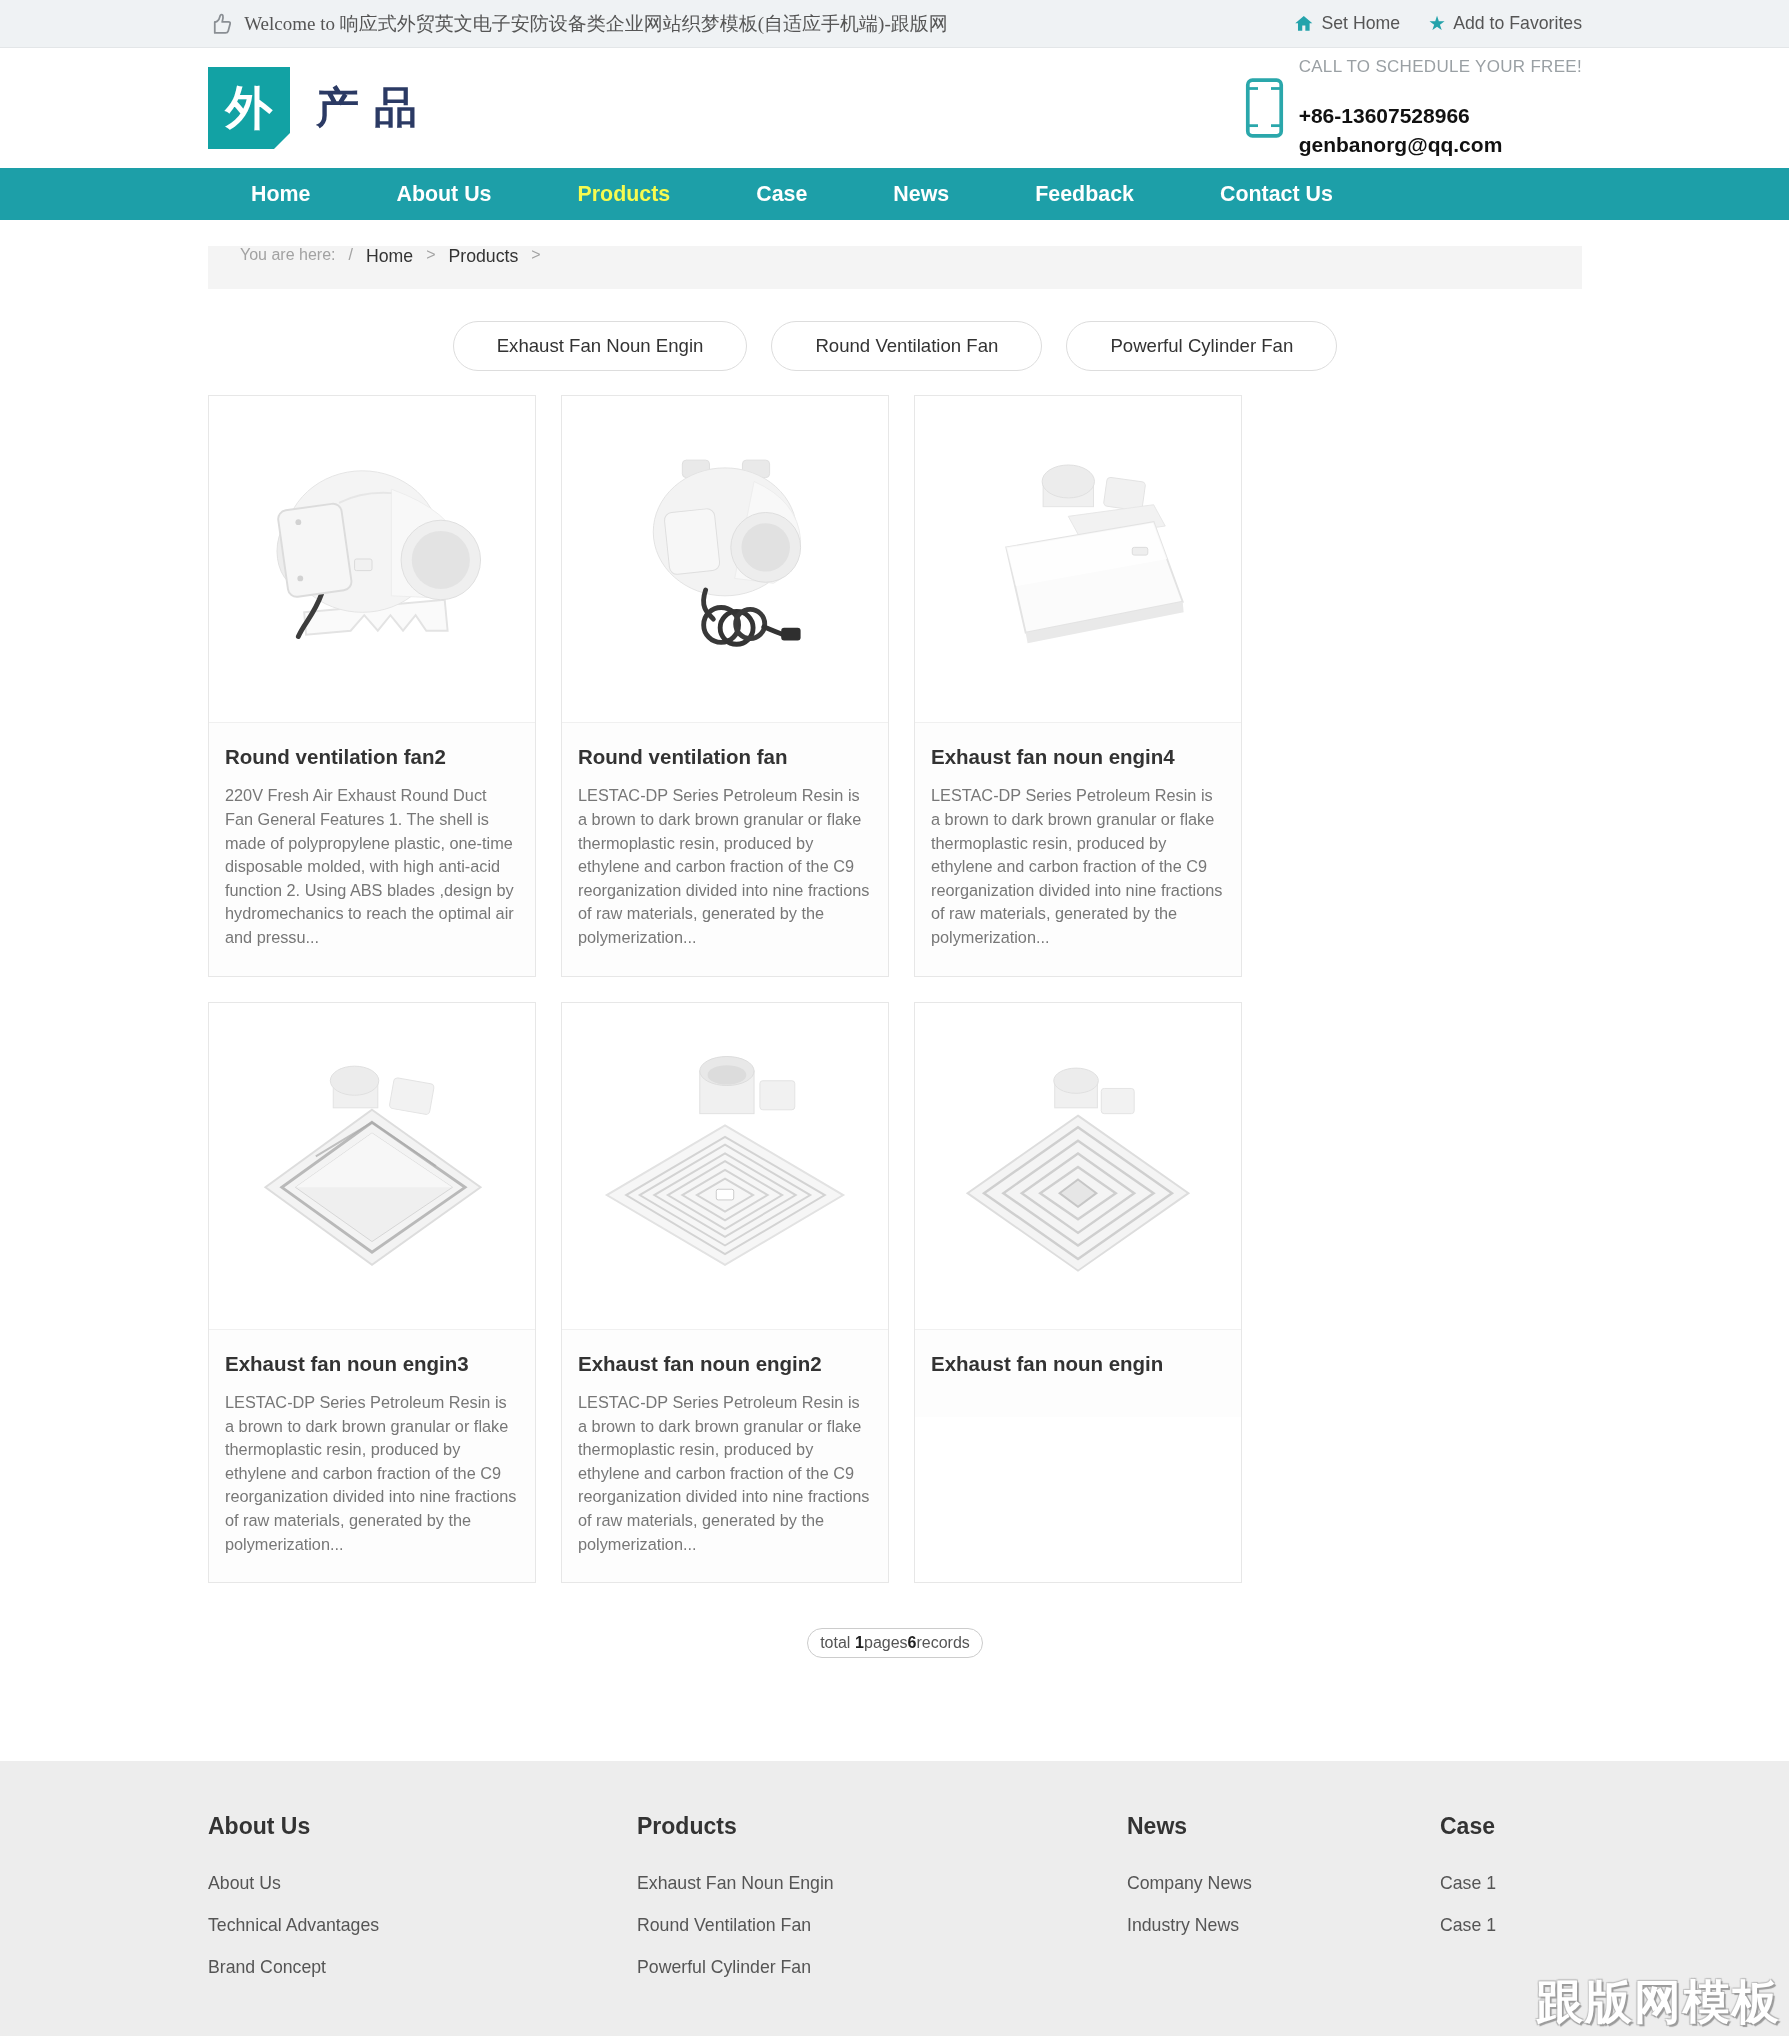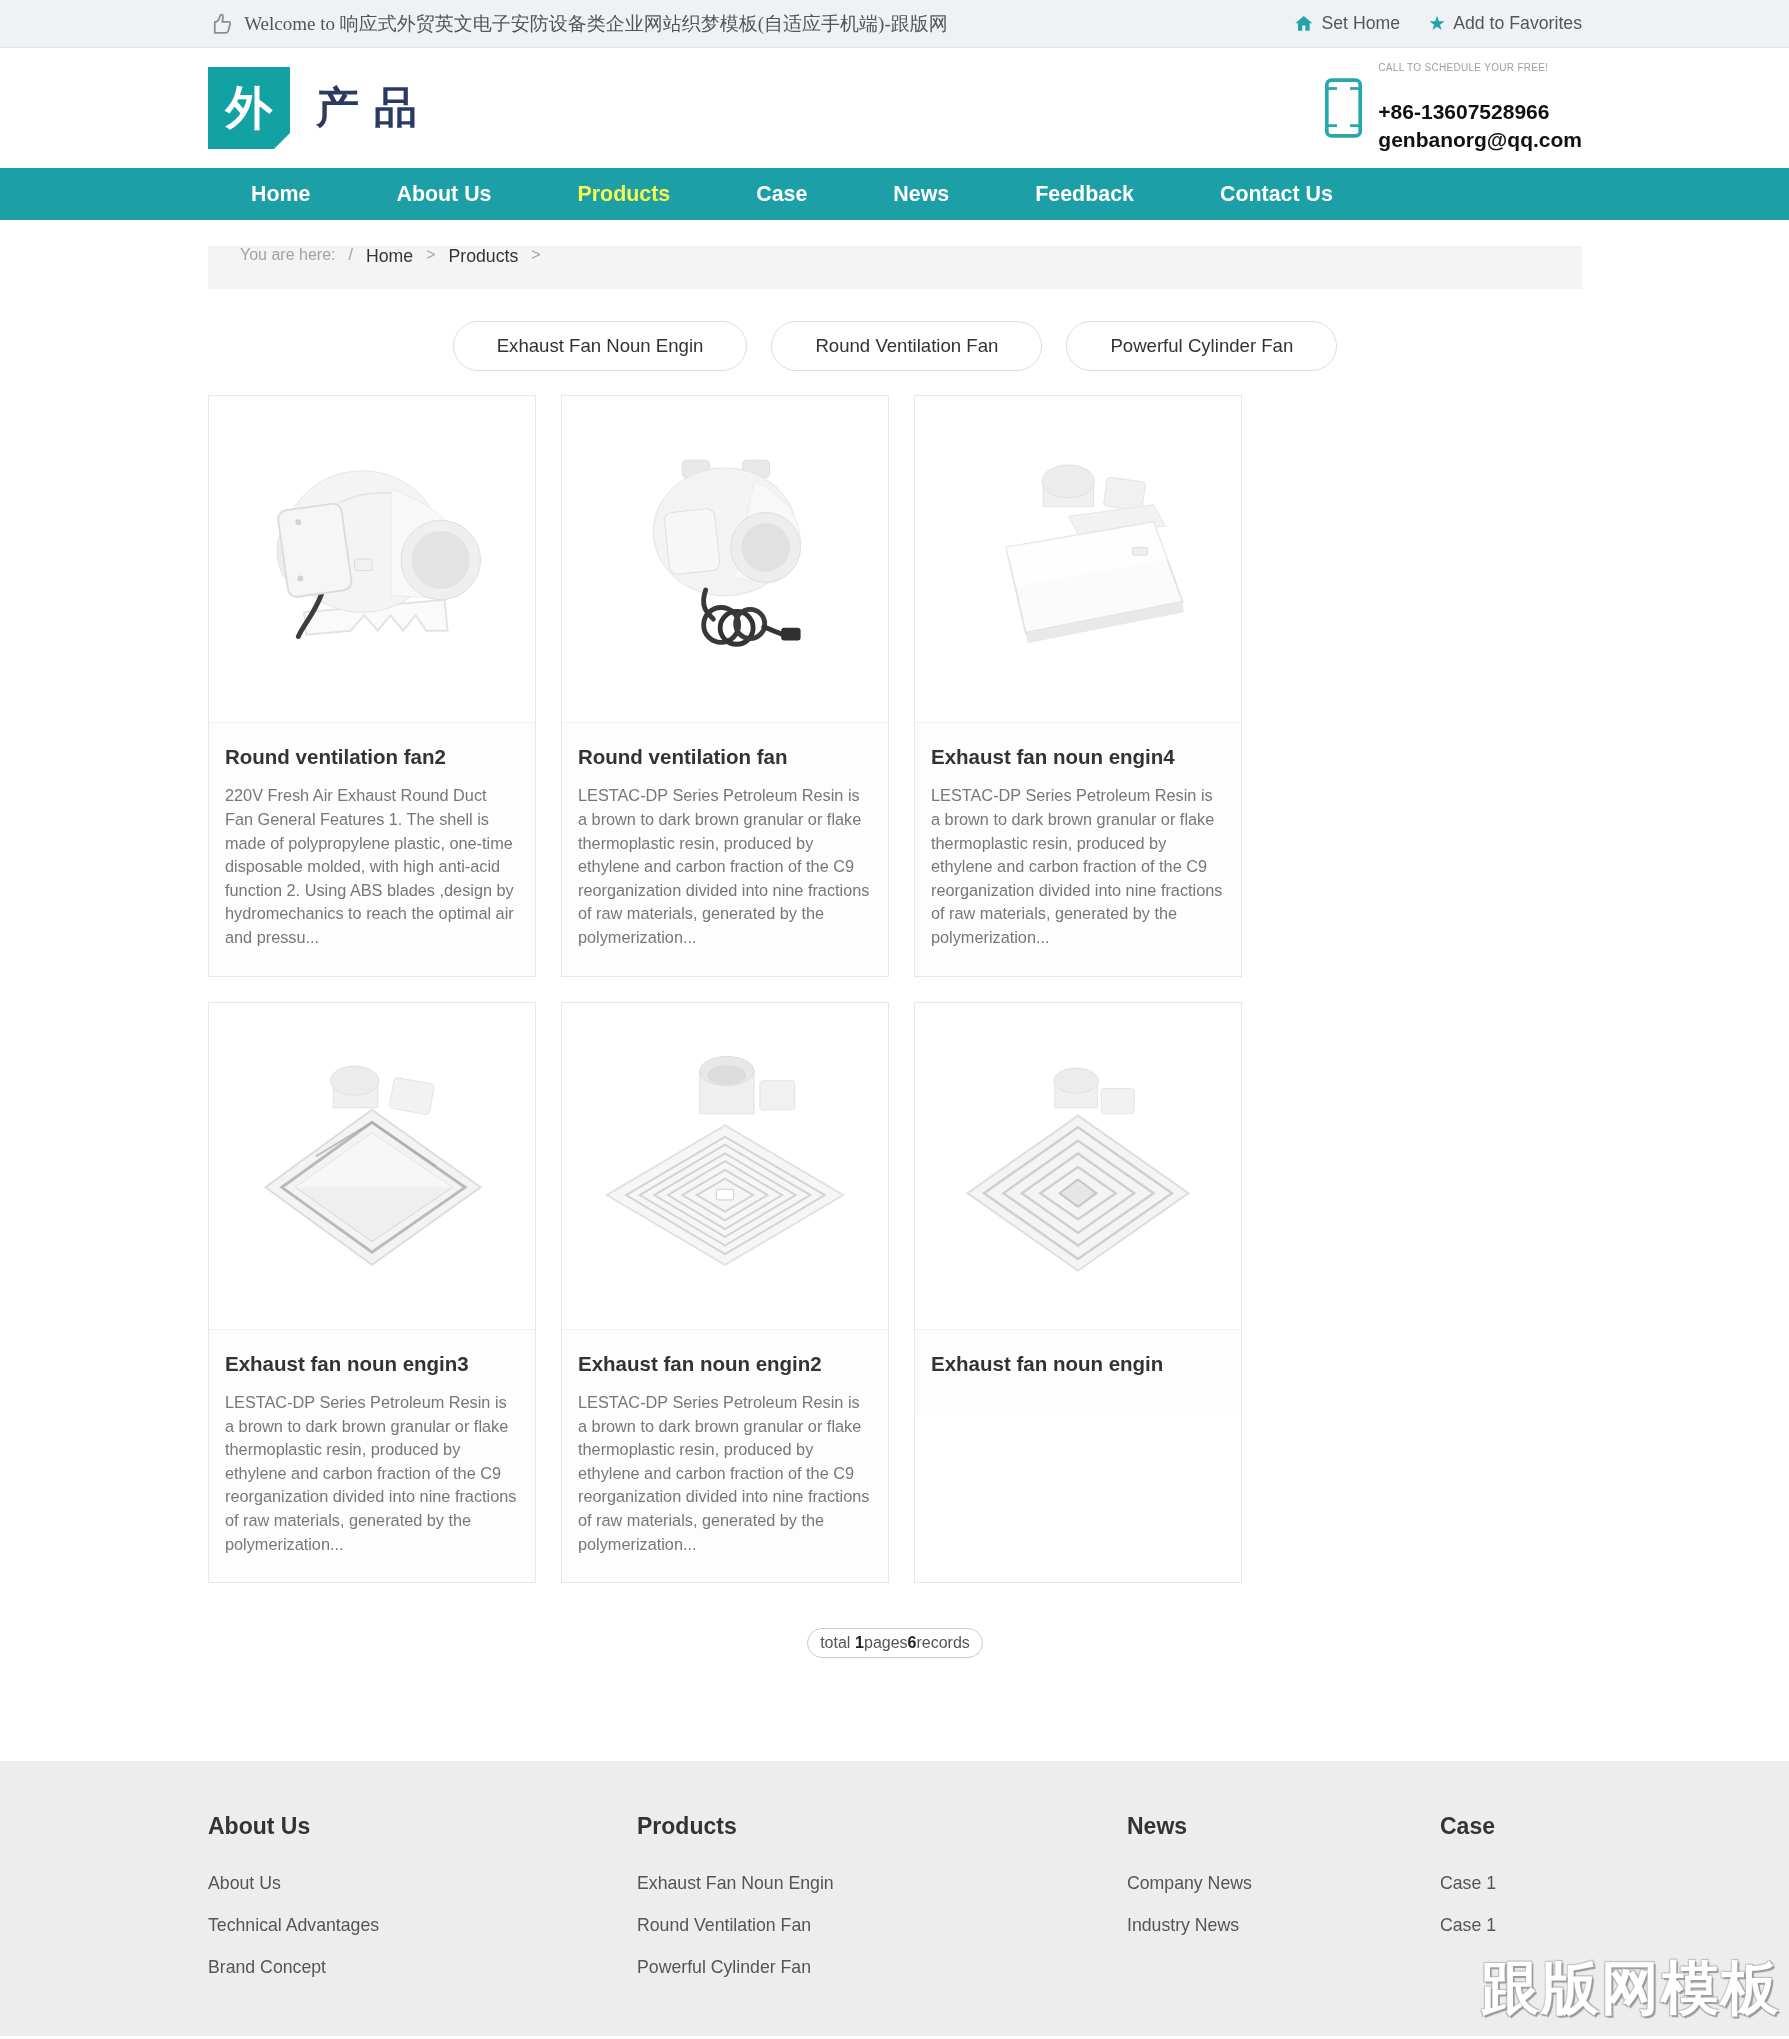--- a/index.html
+++ b/index.html
@@ -26,21 +26,21 @@
     width: 82px; height: 82px; background: #12a2a4; color: #fff;
     font-size: 47px; font-weight: bold; display: flex; align-items: center; justify-content: center;
     position: relative;
   }
   .logo-mark::after {
     content: ""; position: absolute; right: 0; bottom: 0;
     border-bottom: 16px solid #fff; border-left: 16px solid transparent;
   }
   .logo-text { font-size: 43px; font-weight: bold; color: #2b3a64; letter-spacing: 15px; margin-left: 26px; }
   .header-contact { margin-left: auto; display: flex; align-items: center; gap: 15px; }
-  .contact-text .call-note { color: #9aa0a4; font-size: 10px; margin-bottom: 25px; letter-spacing: 0.3px; }
+  .contact-text .call-note { color: #9aa0a4; font-size: 17px; margin-bottom: 25px; letter-spacing: 0.3px; }
   .contact-text .phone-number, .contact-text .email { color: #111; font-weight: bold; font-size: 21px; line-height: 1.35; }
 
   
   .nav { height: 52px; background: #1d9fa8; }
   .nav-inner { display: flex; height: 100%; }
   .nav-item {
     line-height: 52px; padding: 0 43px; color: #fff; font-weight: bold; font-size: 21.4px;
     cursor: pointer; text-decoration: none; white-space: nowrap;
   }
   .nav-item.active { color: #f6fb4f; }
@@ -77,21 +77,21 @@
 
   
   .footer { margin-top: 103px; background: #ededed; padding: 52px 0 58px; }
   .footer-inner { display: flex; }
   .f-col-1 { width: 429px; } .f-col-2 { width: 490px; } .f-col-3 { width: 313px; } .f-col-4 { flex: 1; }
   .f-title { font-size: 23px; font-weight: bold; color: #333; margin-bottom: 13px; }
   .f-link { display: block; font-size: 17.7px; color: #555; padding: 20.5px 0 0; text-decoration: none; cursor: pointer; line-height: 1.2; }
 
   
   .watermark {
-    position: absolute; right: 9.3px; bottom: 12px; font-size: 58px; font-weight: bold; color: #fff;
+    position: absolute; right: 9.3px; bottom: 6px; font-size: 47px; font-weight: bold; color: #fff;
     letter-spacing: 1.9px; text-shadow: 1.9px 1.9px 0.9px #9b9b9b, -0.9px -0.9px 0.9px #c4c4c4, 0.9px -0.9px 0.9px #b0b0b0, -0.9px 0.9px 0.9px #b0b0b0; margin-top: 44px;
   }
 </style>
 </head>
 <body>
 
 <div class="topbar">
   <div class="container topbar-inner">
     <div class="welcome">
       <svg width="25" height="25" viewBox="0 0 24 24">

